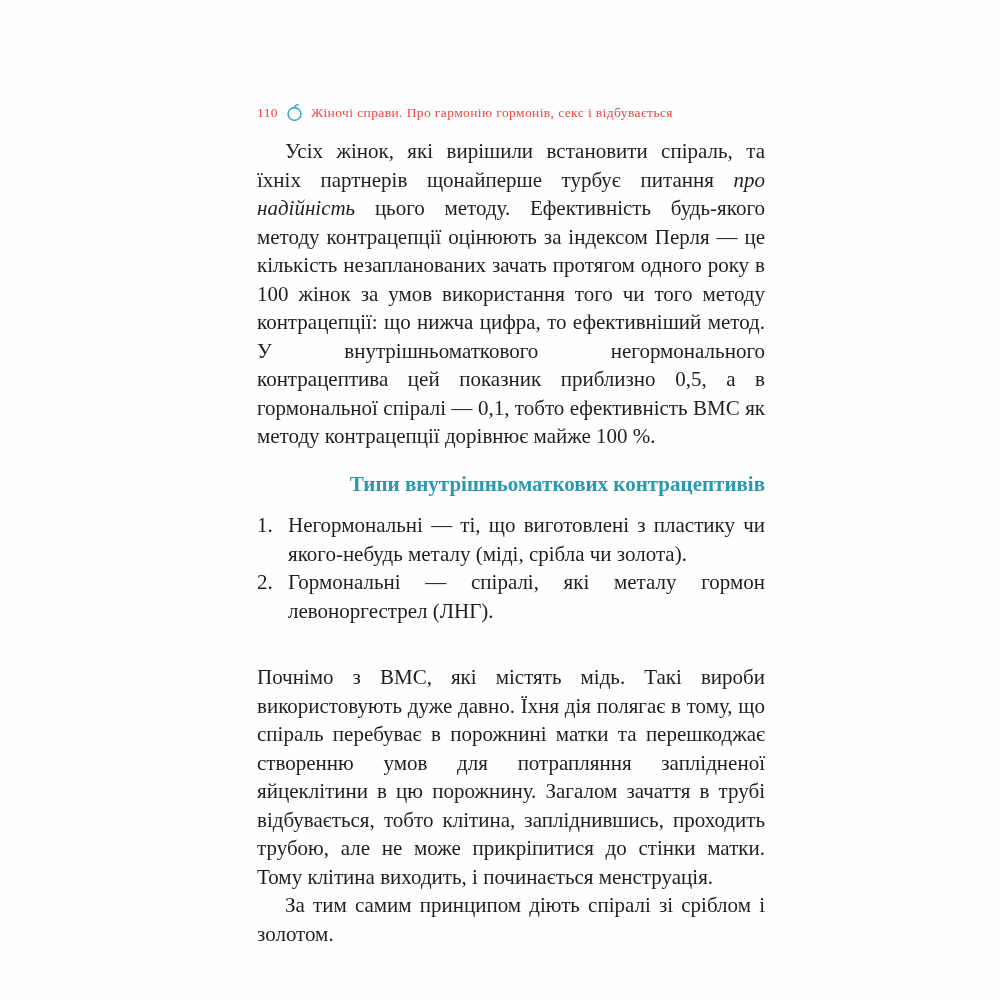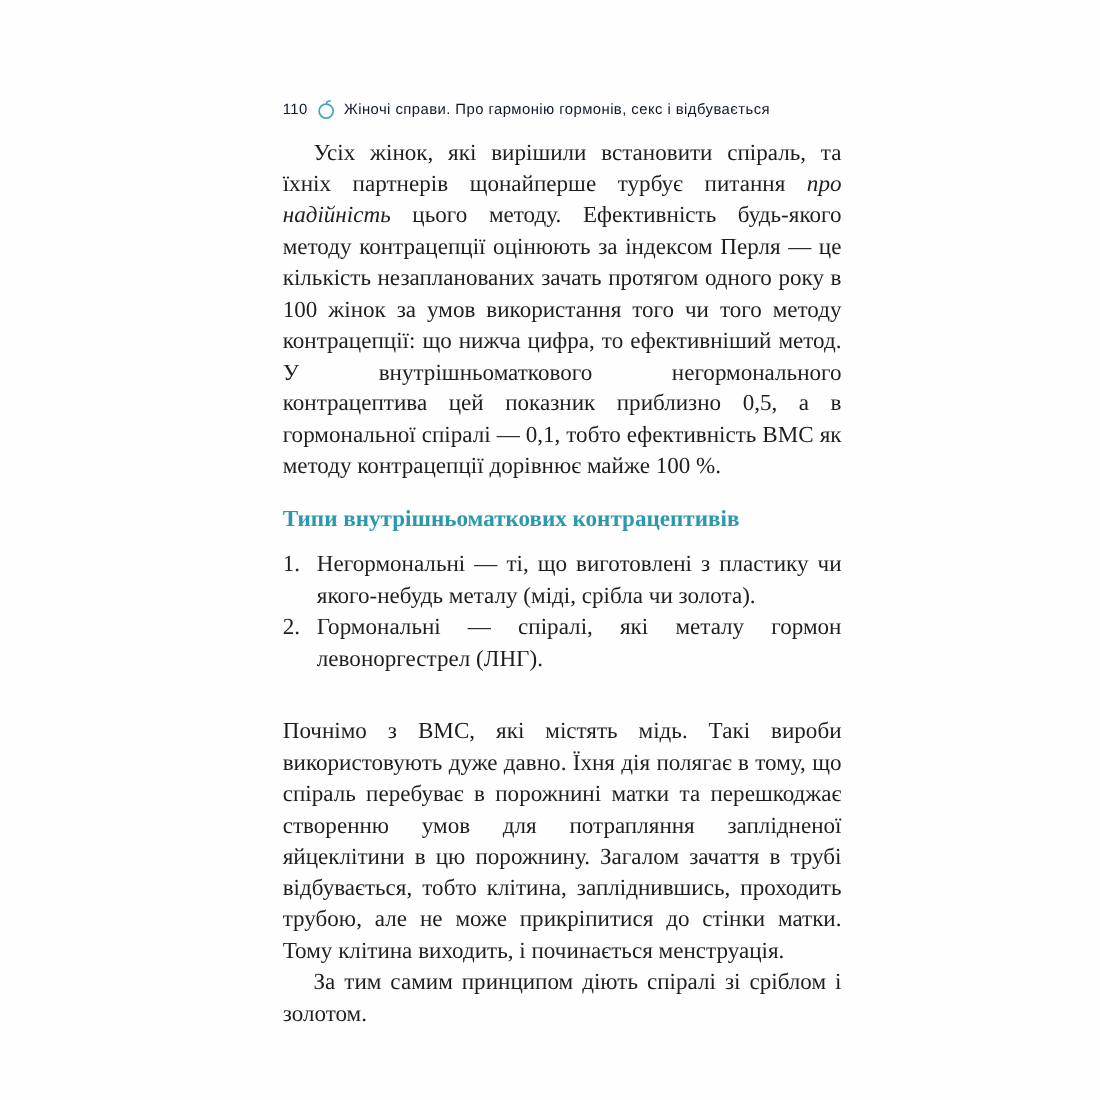--- a/index.html
+++ b/index.html
@@ -20,45 +20,46 @@
     position: absolute;
     left: 257px;
     top: 90px;
     width: 508px;
   }
   
   .running-head {
     display: flex;
     align-items: center;
     gap: 7px;
-    font-family: Liberation Sans, sans-serif;
+    font-family: Liberation Serif, serif;
     font-size: 13.5px;
     letter-spacing: 0.4px;
-    color: #0f172a;
+    color: #ef4444;
     white-space: nowrap;
+    margin-top: 13px;
   }
   .running-head .pgnum { font-weight: 400; }
   .apple-icon { display: inline-flex; color: #45a8ba; margin: 0 1px; }
   
   .bodytext {
     font-size: 21px;
     line-height: 28.5px;
     color: #1e1e1e;
     text-align: justify;
   }
   .para { margin: 0; }
   .para.indent { text-indent: 28px; }
   .intro { margin-top: 15px; }
   .em { font-style: italic; }
   .section-heading {
     margin: 19px 0 13px 0;
     font-size: 21px;
     font-weight: bold;
     color: #2b98ae;
-    text-align: left;
+    text-align: right;
     text-indent: 0;
   }
   .iud-list { margin: 0; }
   .list-item {
     display: grid;
     grid-template-columns: 31px 1fr;
     text-align: justify;
   }
   .list-item .num { text-align: left; }
   .copper-para { margin-top: 38px; }

